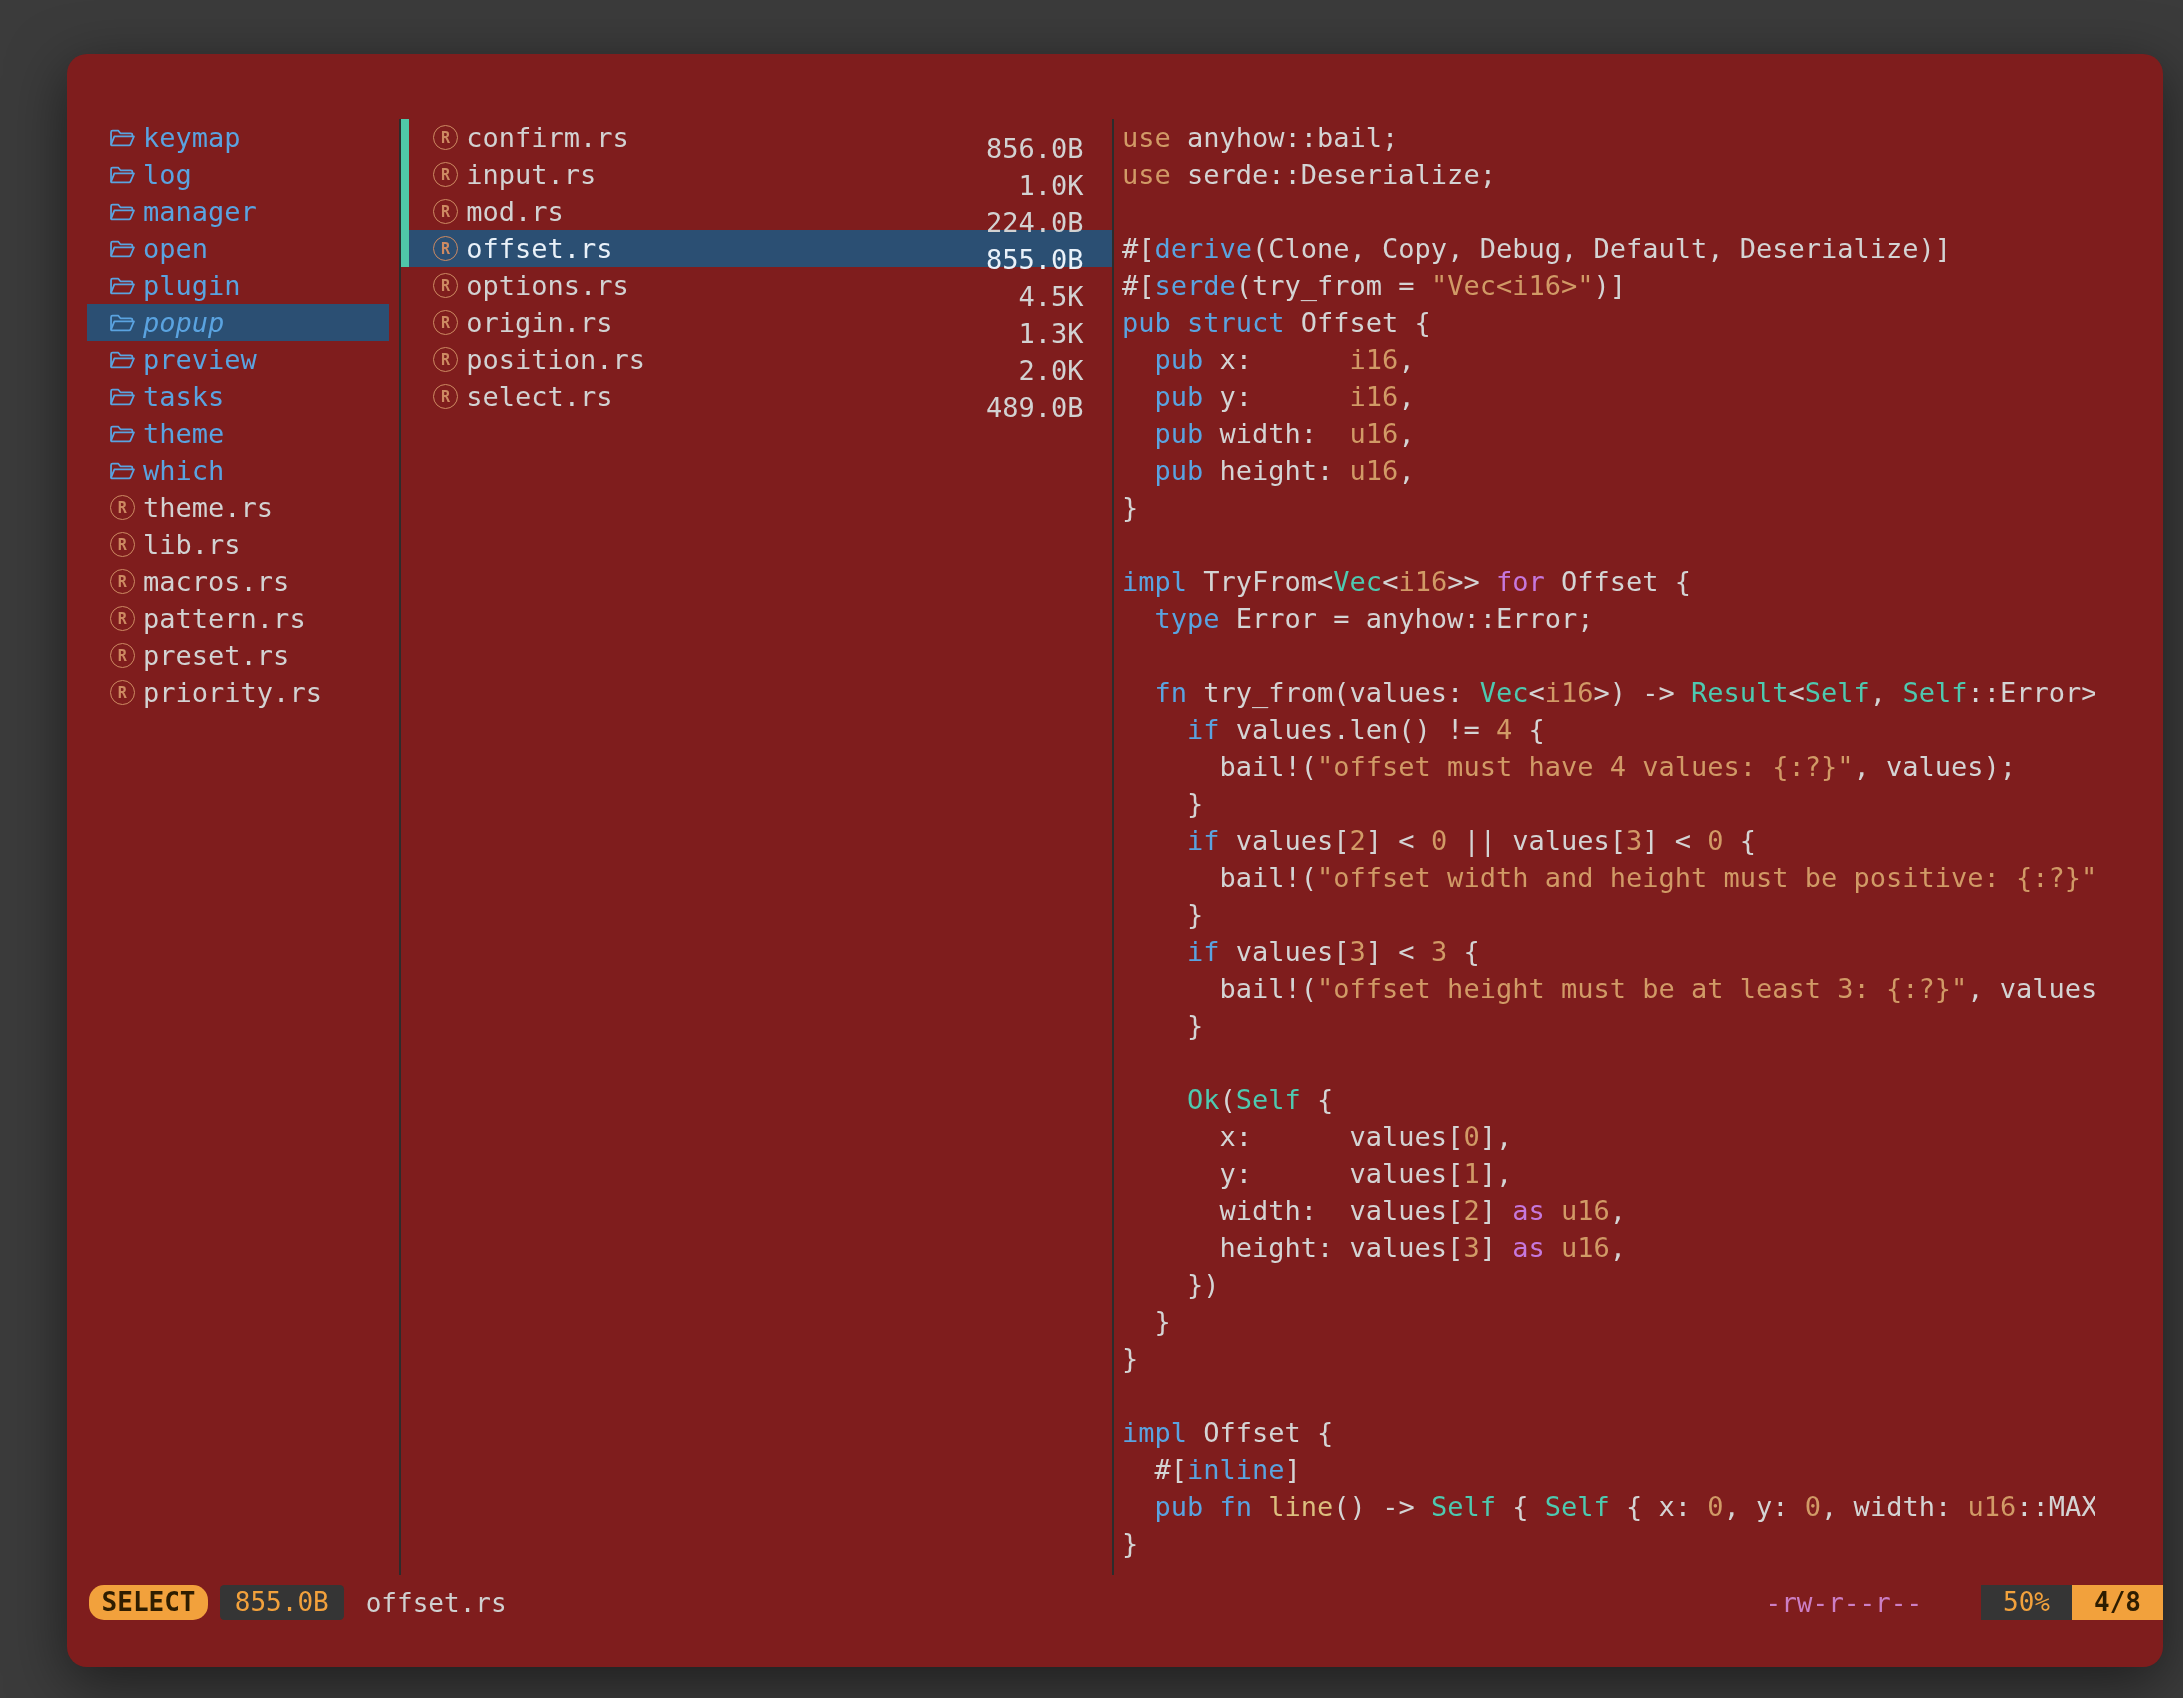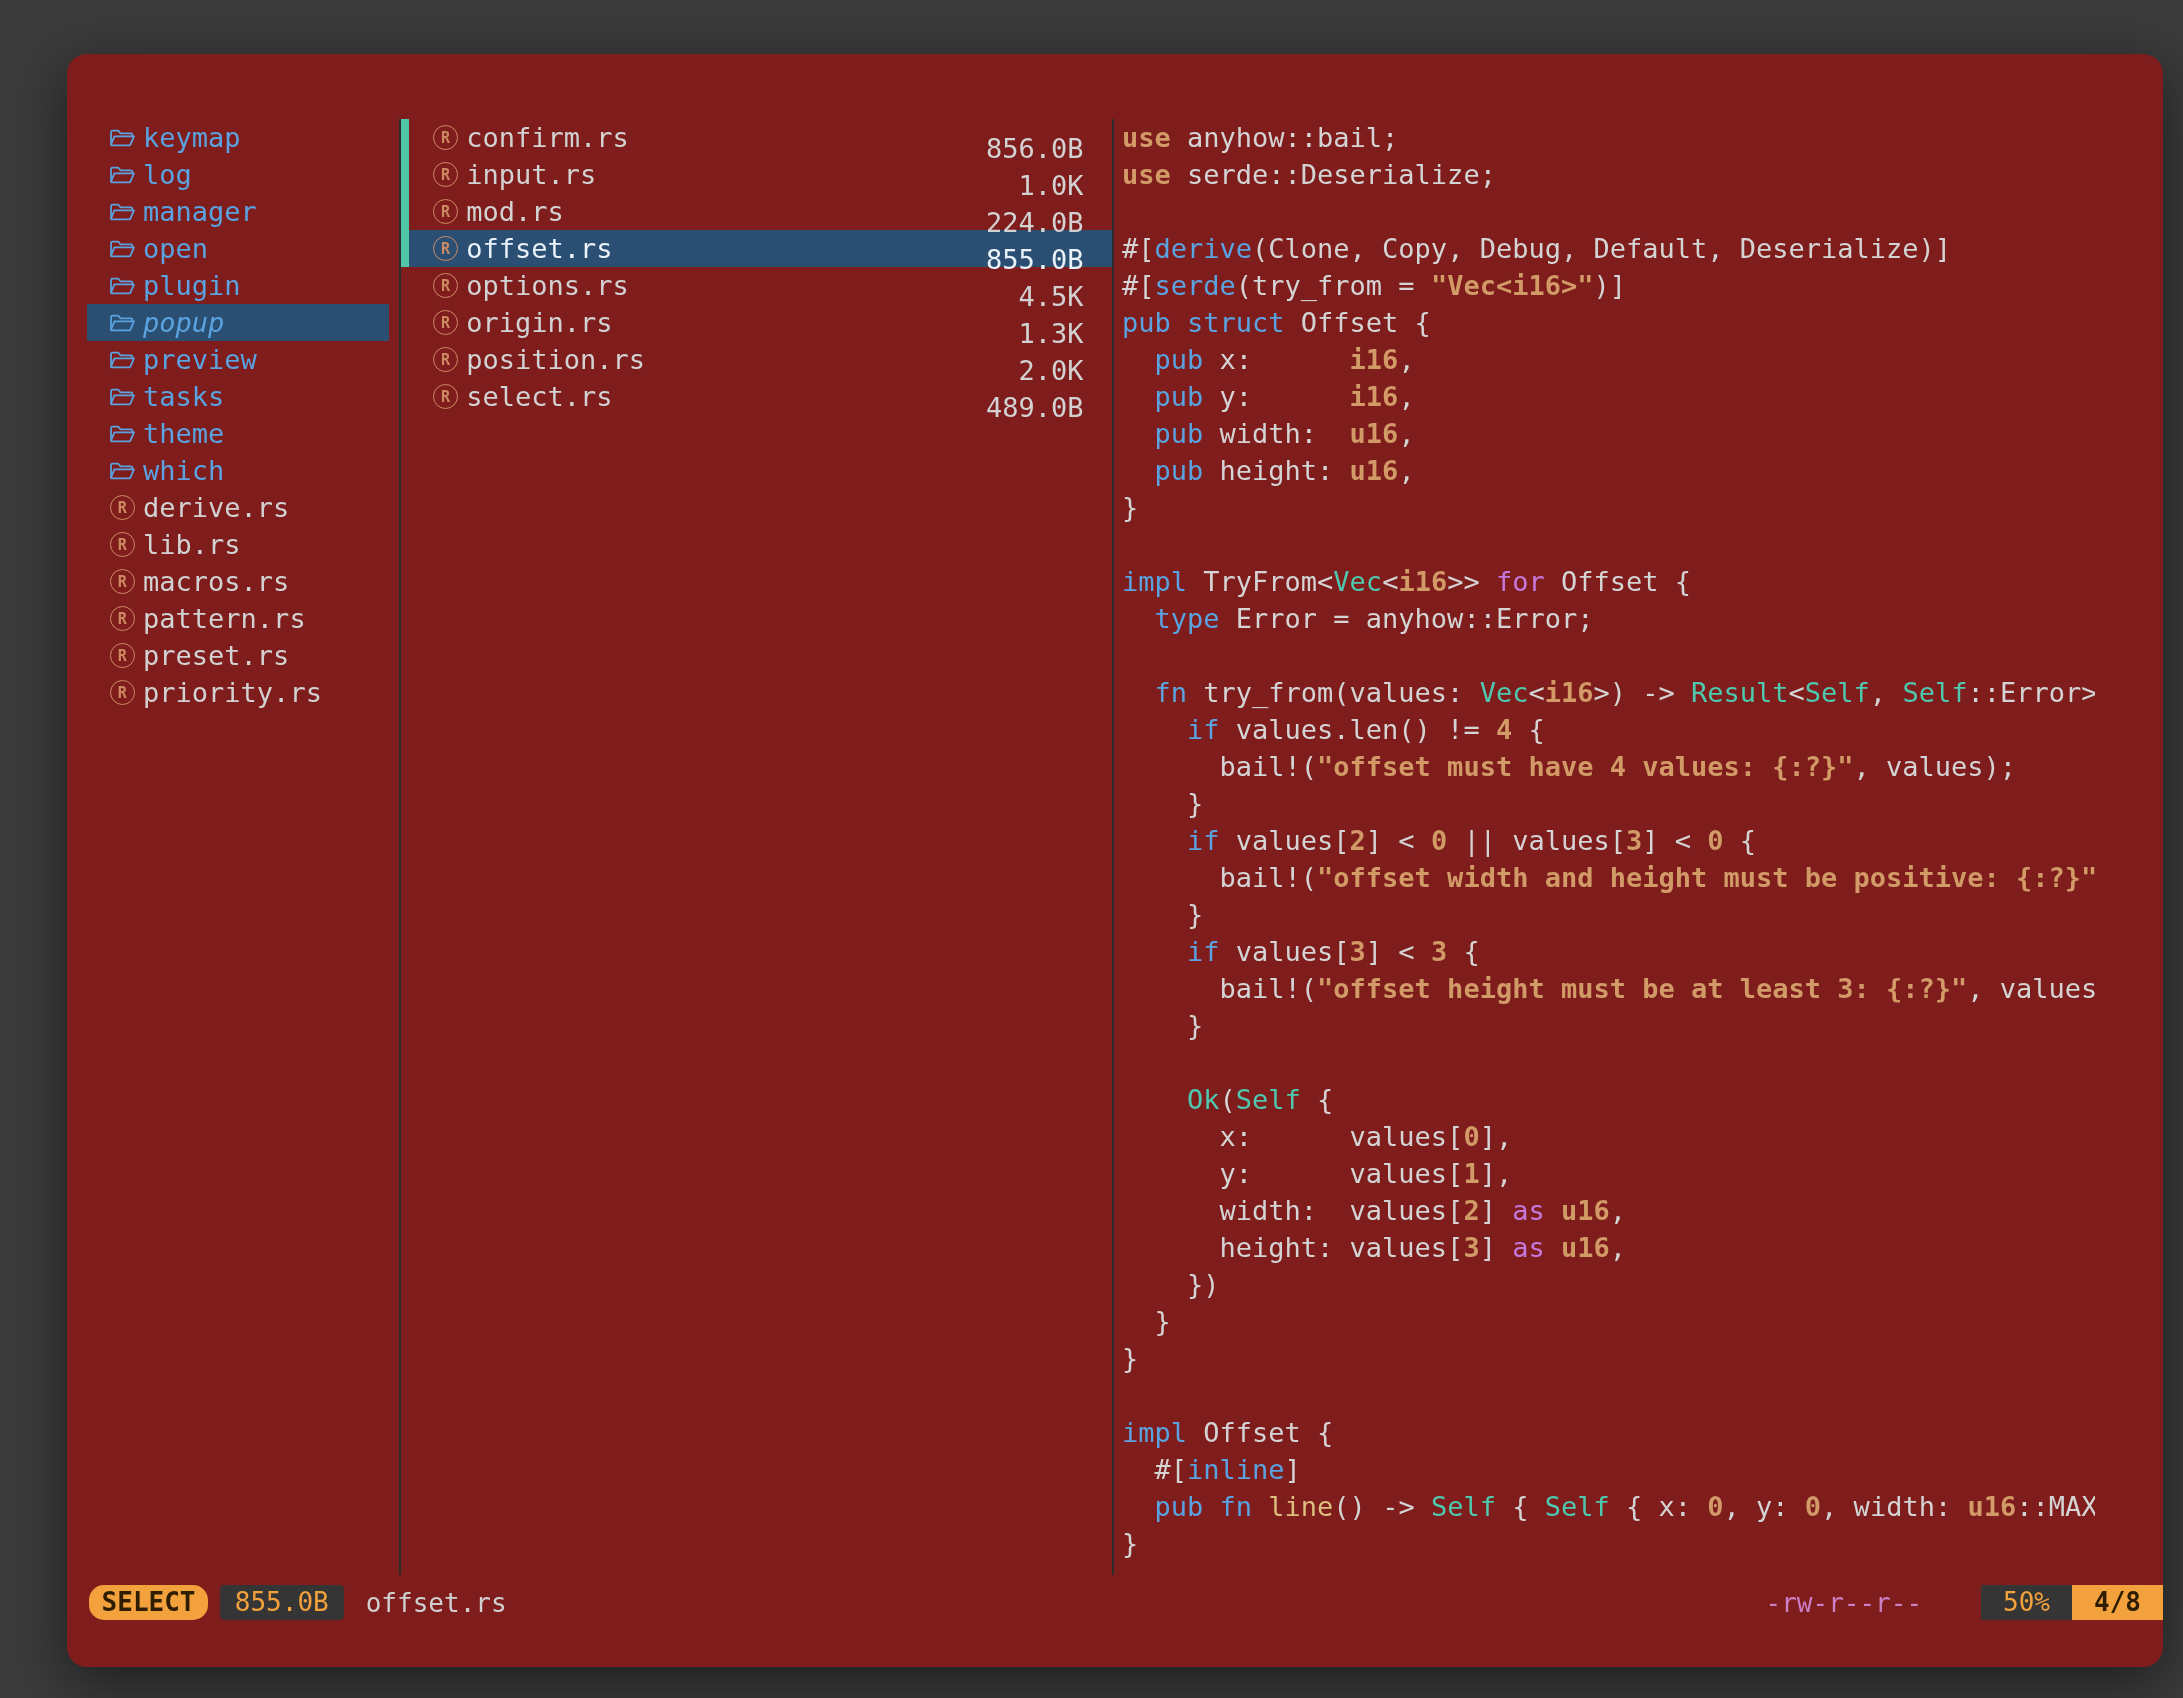--- a/index.html
+++ b/index.html
@@ -39,21 +39,21 @@
   .file-row { display:flex; align-items:center; height:37px; padding-right:28.5px; color:#d2d2d2; }
   .file-row .mark-bar { width:8.4px; height:37px; margin-right:23.5px; background:transparent; }
   .file-row.marked .mark-bar { background:#4fc7a8; }
   .file-row.hovered { background:#2b4f73; color:#e9f1f9; }
   .file-row .size { margin-left:auto; white-space:pre;margin-top:21px; }
 
   
   .code-line { height:37px; line-height:37px; white-space:pre; overflow:hidden; font-size:27px; }
   .tok-w { color:#d4d4d4; }
   .tok-b { color:#5aa3e0;margin-top:20px; }
-  .tok-o { color:#d19a66;font-weight:bold; }
+  .tok-o { color:#d19a66; }
   .tok-t { color:#4ec9b0; }
   .tok-m { color:#c678dd; }
   .tok-y { color:#dcbe7e; }
 
   
   .status-bar { position:absolute; left:22px; right:0; bottom:45px; height:39px;
                 display:flex; align-items:center; font-size:26px; }
   .badge { height:35px; line-height:35px; white-space:pre; }
   .badge-mode { background:#f2a13c; color:#2e1d00; font-weight:bold; padding:0 12.6px; border-radius:15px; }
   .badge-size { background:#353535; color:#f2a13c; padding:0 15px; margin-left:11.7px; border-radius:4.2px; }
@@ -154,21 +154,21 @@
         <span class="icon dir">
           <svg viewBox="0 0 24 18" width="25" height="20" fill="none" stroke="currentColor" stroke-width="1.7" stroke-linejoin="round">
             <path d="M1 15.5 V3.5 Q1 2 2.5 2 H8 L10 4.5 H20 Q21.5 4.5 21.5 6 V7.5"></path>
             <path d="M1 15.5 L4.2 7.5 H23 L19.5 15.5 Q19.2 16 18.5 16 H2 Q1 16 1 15.5 Z"></path>
           </svg>
         </span>
         <span class="label">which</span>
       </div>
       <div class="dir-row is-file">
         <span class="icon rust">R</span>
-        <span class="label">derive.rs</span>
+        <span class="label">theme.rs</span>
       </div>
       <div class="dir-row is-file">
         <span class="icon rust">R</span>
         <span class="label">lib.rs</span>
       </div>
       <div class="dir-row is-file">
         <span class="icon rust">R</span>
         <span class="label">macros.rs</span>
       </div>
       <div class="dir-row is-file">

